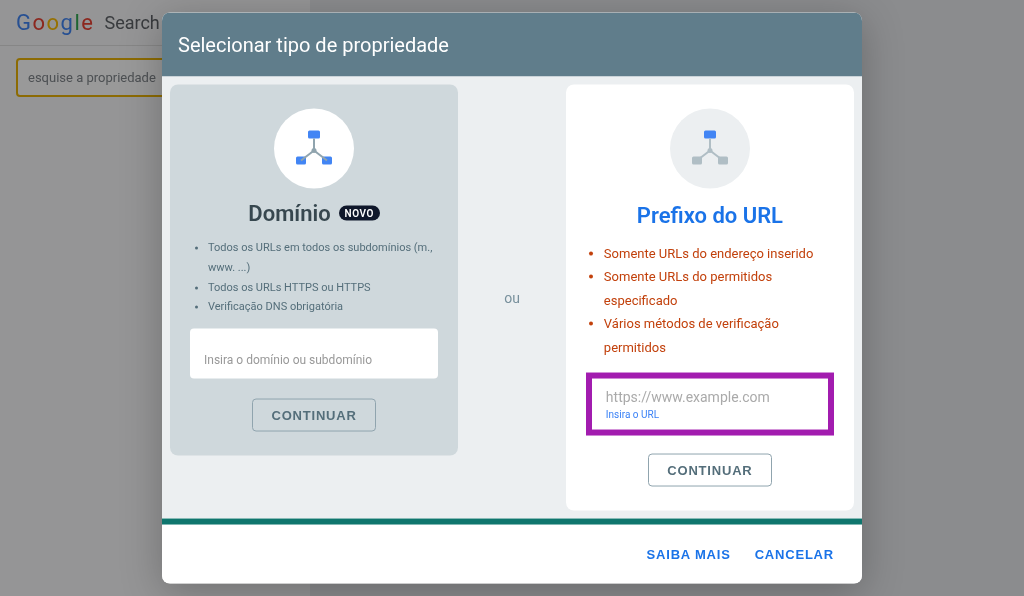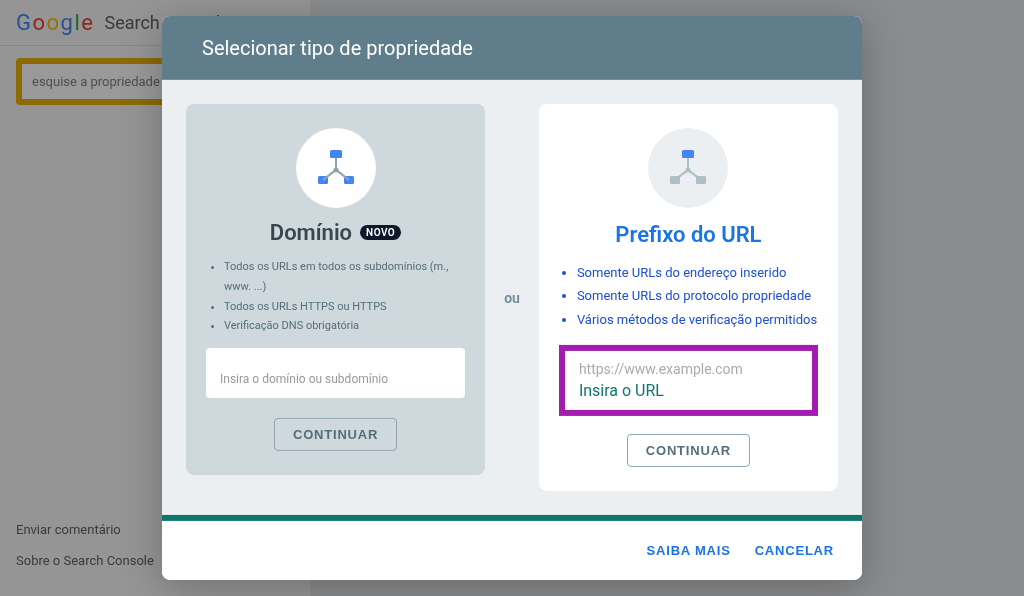--- a/index.html
+++ b/index.html
@@ -58,21 +58,21 @@
       color: #5f6368;
       font-weight: 400;
       margin-left: 4px;
     }
 
     .property-search {
       margin: 12px 16px;
       display: flex;
       align-items: center;
       background: white;
-      border: 6px solid #eab308;
+      border: 2px solid #eab308;
       border-radius: 4px;
       padding: 8px 10px;
       gap: 22px;
       cursor: pointer;
     }
 
     .property-search-text {
       color: #80868b;
       font-size: 13px;
       flex: 1;
@@ -111,29 +111,29 @@
       background: white;
       border-radius: 8px;
       box-shadow: 0 8px 40px rgba(0,0,0,0.25);
       z-index: 20;
       overflow: hidden;
     }
 
     .modal-header {
       background: #607d8b;
       color: white;
-      padding: 20px 40px;
+      padding: 20px 16px;
       font-size: 20px;
       font-weight: 400;
     }
 
     .modal-body {
       display: flex;
-      gap: 15px;
-      padding: 24px;
+      gap: 42px;
+      padding: 8px;
       align-items: flex-start;
       background: #eceff1;
     }
 
     
     .domain-card {
       flex: 1;
       background: #cfd8dc;
       border-radius: 8px;
       padding: 24px 20px;
@@ -221,21 +221,21 @@
       margin-top: 8px;
     }
 
     
     .ou-separator {
       display: flex;
       align-items: center;
       justify-content: center;
       font-size: 14px;
       color: #78909c;
-      font-weight: 700;
+      font-weight: 400;
       padding: 0 4px;
       align-self: center;
     }
 
     
     .url-card {
       flex: 1;
       background: white;
       border-radius: 8px;
       padding: 24px 20px;
@@ -258,41 +258,41 @@
     .url-title {
       font-size: 22px;
       font-weight: 600;
       color: #1a73e8;
     }
 
     .url-features {
       list-style: disc;
       padding-left: 18px;
       font-size: 13px;
-      color: #1d4ed8;
+      color: #c2410c;
       line-height: 1.8;
       text-align: left;
       width: 100%;
     }
 
     .url-input-section {
       width: 100%;
       border: 6px solid #a21caf;
       border-radius: 0;
       padding: 10px 14px;
     }
 
     .url-input-value {
       font-size: 14px;
       color: #aaa;
     }
 
     .url-input-hint {
-      font-size: 16px;
-      color: #0f766e;
+      font-size: 10px;
+      color: #3b82f6;
       margin-top: 4px;
     }
 
     .url-continue-btn {
       background: transparent;
       border: 1px solid #90a4ae;
       color: #546e7a;
       padding: 8px 18px;
       font-size: 13px;
       font-weight: 600;
@@ -347,24 +347,20 @@
         <span class="g-red">e</span>
     </div>
     <span class="search-console-text">Search Console</span>
   </div>
 
   <div class="property-search">
     <span class="property-search-text">esquise a propriedade</span>
     <span>▾</span>
   </div>
 
-  <div class="sidebar-footer">
-    <div class="sidebar-footer-item">Enviar comentário</div>
-    <div class="sidebar-footer-item">Sobre o Search Console</div>
-  </div>
 </div>
 
 <div class="modal-backdrop"></div>
 
 <div class="modal">
 
   <div class="modal-header">
     <span>Selecionar tipo de propriedade</span>
   </div>
 
@@ -414,21 +410,21 @@
           <line x1="24" y1="26" x2="11" y2="36" stroke="#b0bec5" stroke-width="2"></line>
           <line x1="24" y1="26" x2="37" y2="36" stroke="#b0bec5" stroke-width="2"></line>
           <circle cx="24" cy="26" r="2.5" fill="#b0bec5"></circle>
         </svg>
       </div>
 
       <span class="url-title">Prefixo do URL</span>
 
       <ul class="url-features">
         <li>Somente URLs do endereço inserido</li>
-        <li>Somente URLs do protocolo propriedade</li>
+        <li>Somente URLs do permitidos especificado</li>
         <li>Vários métodos de verificação permitidos</li>
       </ul>
 
       <div class="url-input-section">
         <div class="url-input-value">https://www.example.com</div>
         <div class="url-input-hint">Insira o URL</div>
       </div>
 
       <button class="url-continue-btn">CONTINUAR</button>
     </div>

